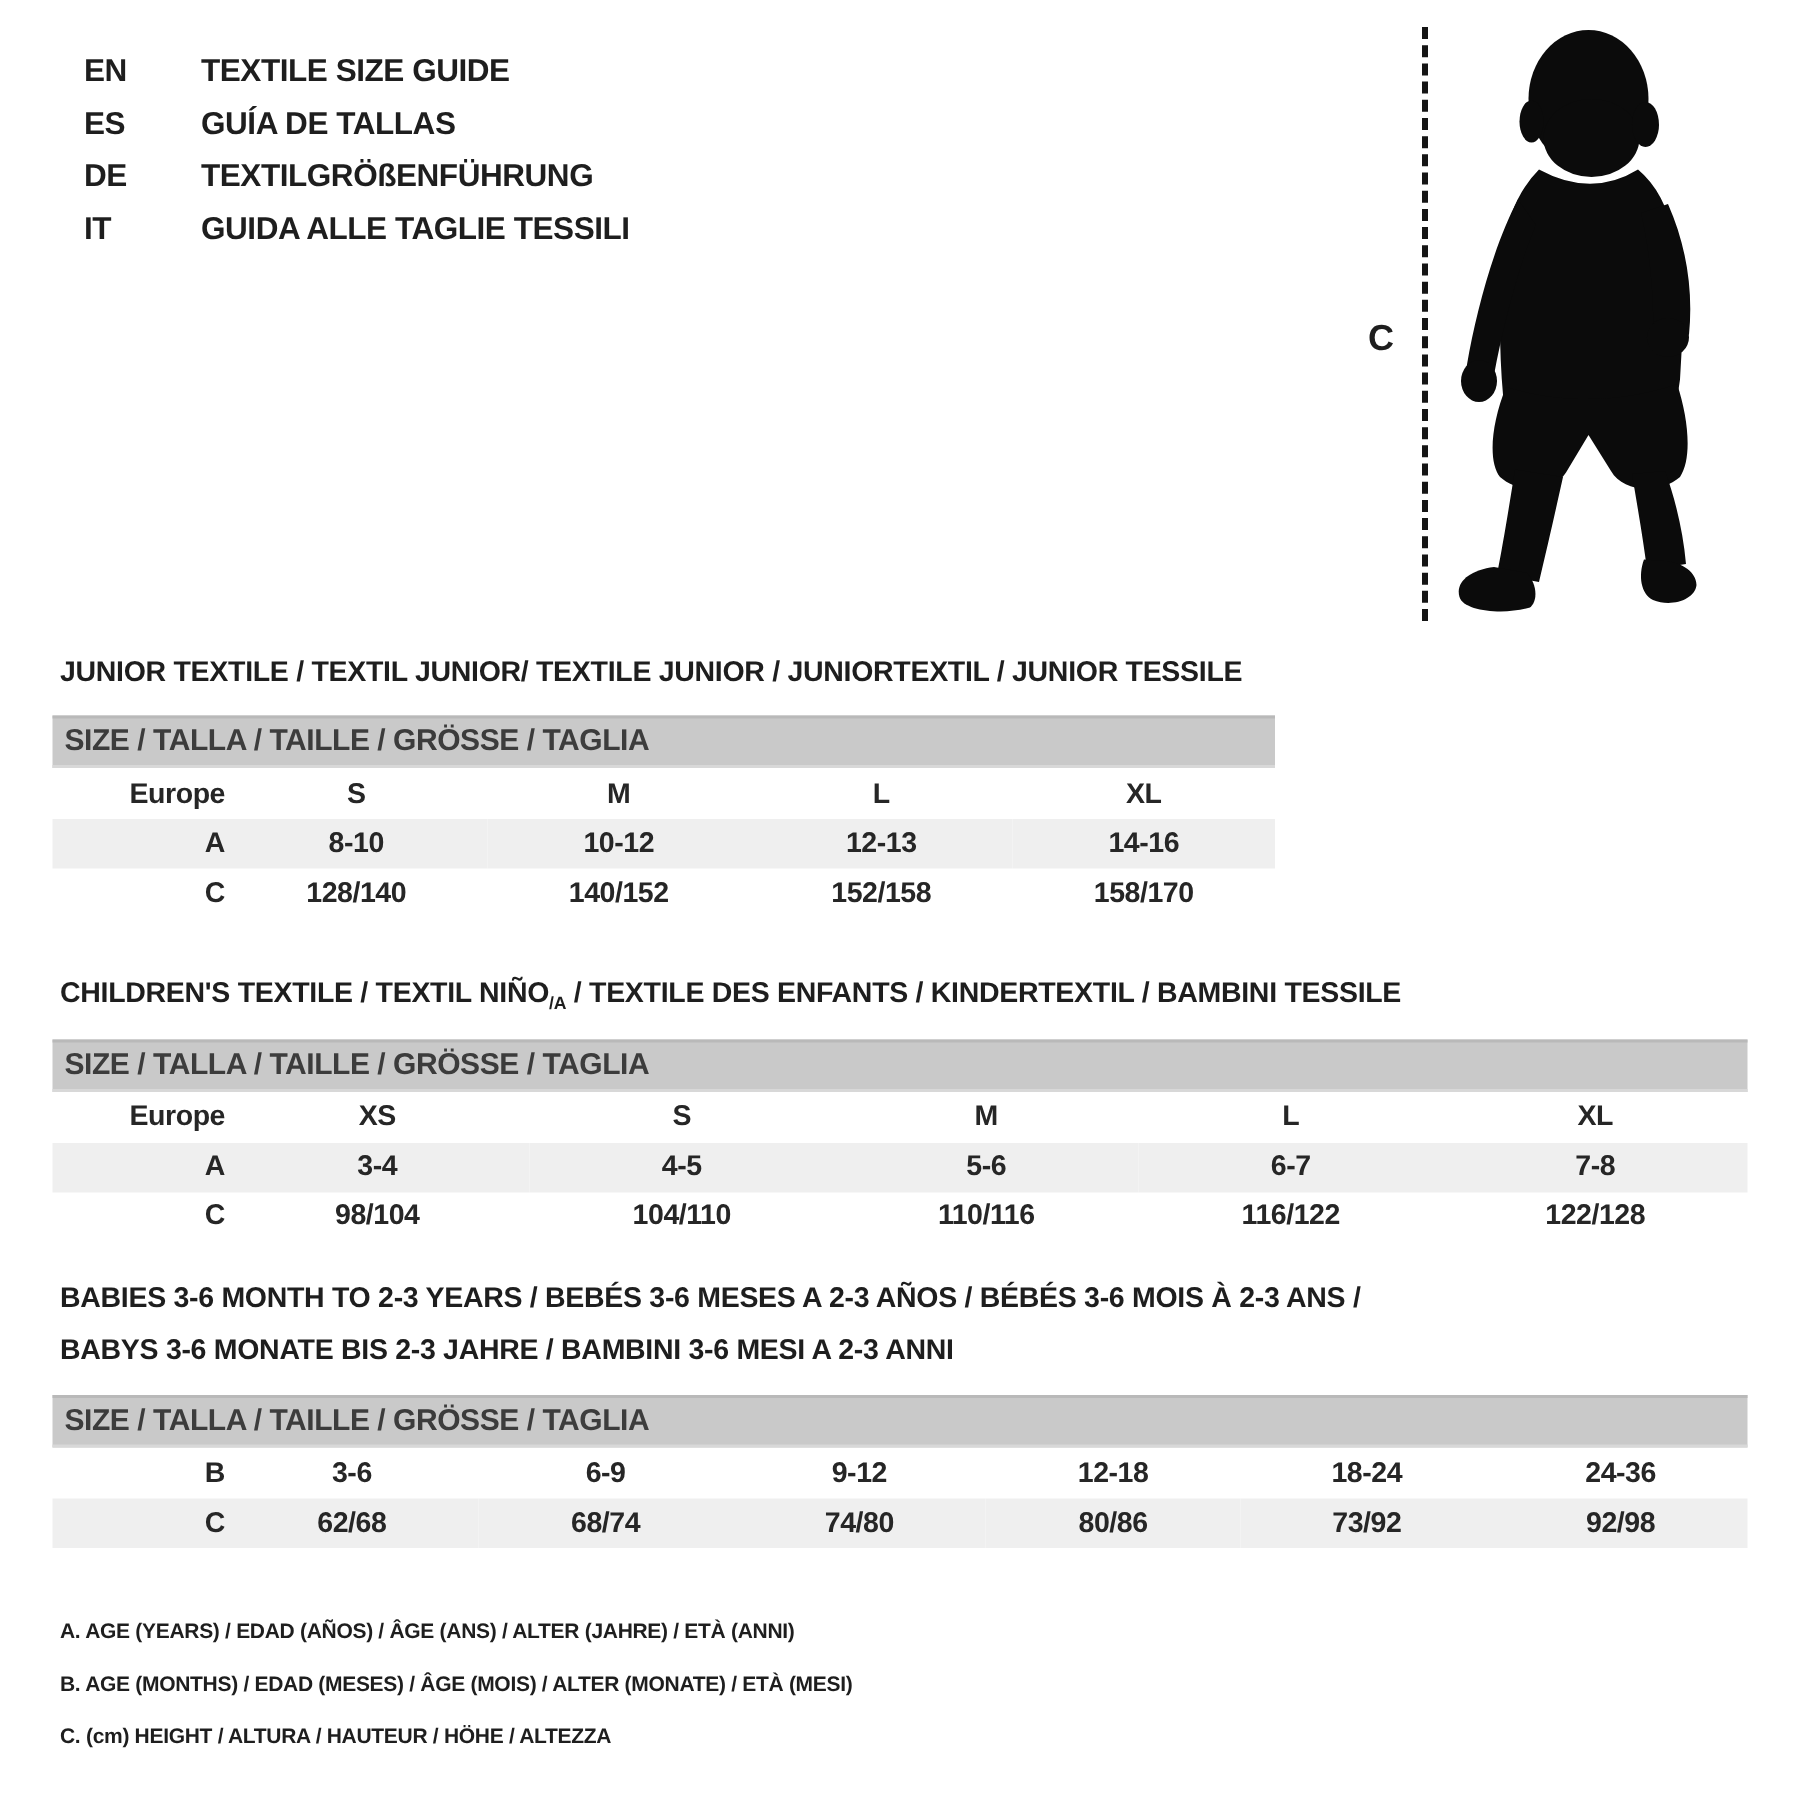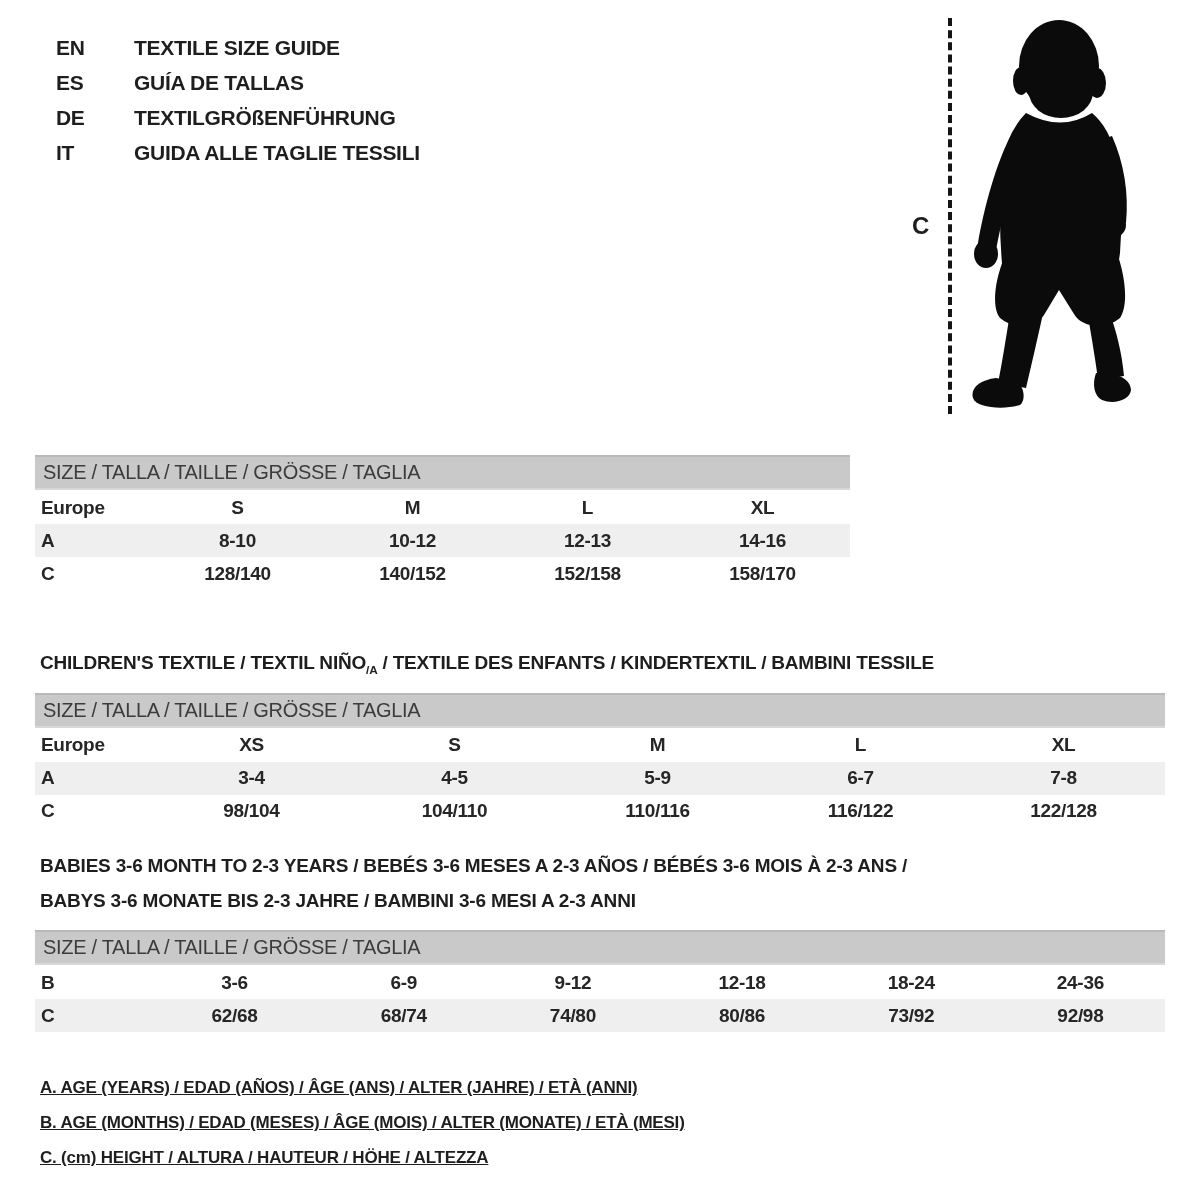--- a/index.html
+++ b/index.html
@@ -37,34 +37,34 @@
     padding-left:5px;white-space:nowrap;
   }
   .sec-heading .subscript{font-size:0.62em;vertical-align:sub;}
   .heading-line{line-height:35px;}
   .size-bar{
     margin-top:17px;
     height:35px;line-height:31px;
     background:var(--table-header-bg);
     border-top:2px solid #b9b9b9;
     border-bottom:2px solid #d8d8d8;
-    font-size:20px;font-weight:400;color:#3c3c3c;
+    font-size:20px;font-weight:700;color:#3c3c3c;
     padding-left:8px;letter-spacing:-0.3px;
   }
   .sec-babies .size-bar{margin-top:12px;}
   table.size-table{width:100%;border-collapse:collapse;table-layout:fixed;margin-top:1px;}
   table.size-table td{
     height:33px;font-size:19px;font-weight:700;letter-spacing:-0.3px;
     text-align:center;vertical-align:middle;color:#262626;
   }
-  table.size-table td.lbl{text-align:left;padding-left:6px;width:115px;}
+  table.size-table td.lbl{text-align:right;padding-left:6px;width:115px;}
   tr.shaded td{background:var(--row-shaded-bg);}
   
   .legend{position:absolute;top:1070px;left:40px;}
-  .legend p{font-size:17px;font-weight:700;letter-spacing:-0.2px;line-height:35px;white-space:nowrap;text-decoration:underline;}
+  .legend p{font-size:14px;font-weight:700;letter-spacing:-0.2px;line-height:35px;white-space:nowrap;}
 </style>
 </head>
 <body>
 
 <div class="lang-list">
   <div class="lang-row">
     <span class="lang-code">EN</span>
     <span class="lang-label">TEXTILE SIZE GUIDE</span>
   </div>
   <div class="lang-row">
@@ -105,20 +105,21 @@
       <path d="M44,295 C40,320 36,345 32,365 L60,370 C66,345 72,318 76,300 Z"></path>
       <path d="M30,360 C14,362 4,370 7,380 C10,390 38,392 54,387 C60,382 58,370 52,364 Z"></path>
 
       <path d="M122,298 C126,322 130,345 132,362 L158,358 C156,335 150,312 144,296 Z"></path>
       <path d="M130,355 C126,366 128,378 136,382 C148,387 164,382 165,372 C165,362 152,356 144,356 Z"></path>
     </g>
   </svg>
 </div>
 
 <div class="section sec-junior">
+  <div class="sec-heading">JUNIOR TEXTILE / TEXTIL JUNIOR/ TEXTILE JUNIOR / JUNIORTEXTIL / JUNIOR TESSILE</div>
   <div class="size-bar">SIZE / TALLA / TAILLE / GRÖSSE / TAGLIA</div>
   <table class="size-table">
     <tbody>
       <tr>
         <td class="lbl">Europe</td>
         <td>S</td>
         <td>M</td>
         <td>L</td>
         <td>XL</td>
       </tr>
@@ -152,21 +153,21 @@
         <td>XS</td>
         <td>S</td>
         <td>M</td>
         <td>L</td>
         <td>XL</td>
       </tr>
       <tr class="shaded">
         <td class="lbl">A</td>
         <td>3-4</td>
         <td>4-5</td>
-        <td>5-9</td>
+        <td>5-6</td>
         <td>6-7</td>
         <td>7-8</td>
       </tr>
       <tr>
         <td class="lbl">C</td>
         <td>98/104</td>
         <td>104/110</td>
         <td>110/116</td>
         <td>116/122</td>
         <td>122/128</td>

